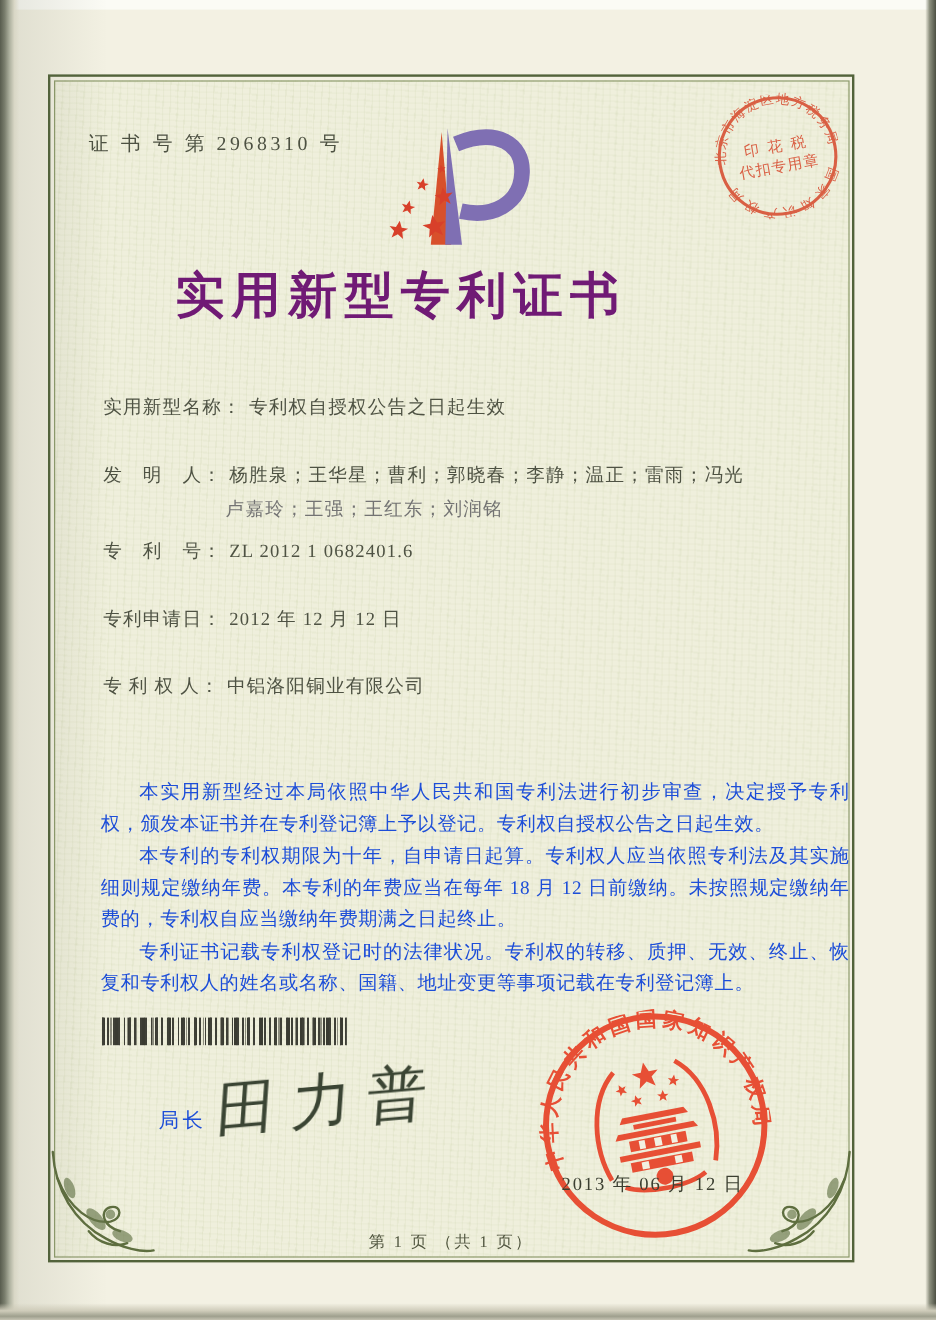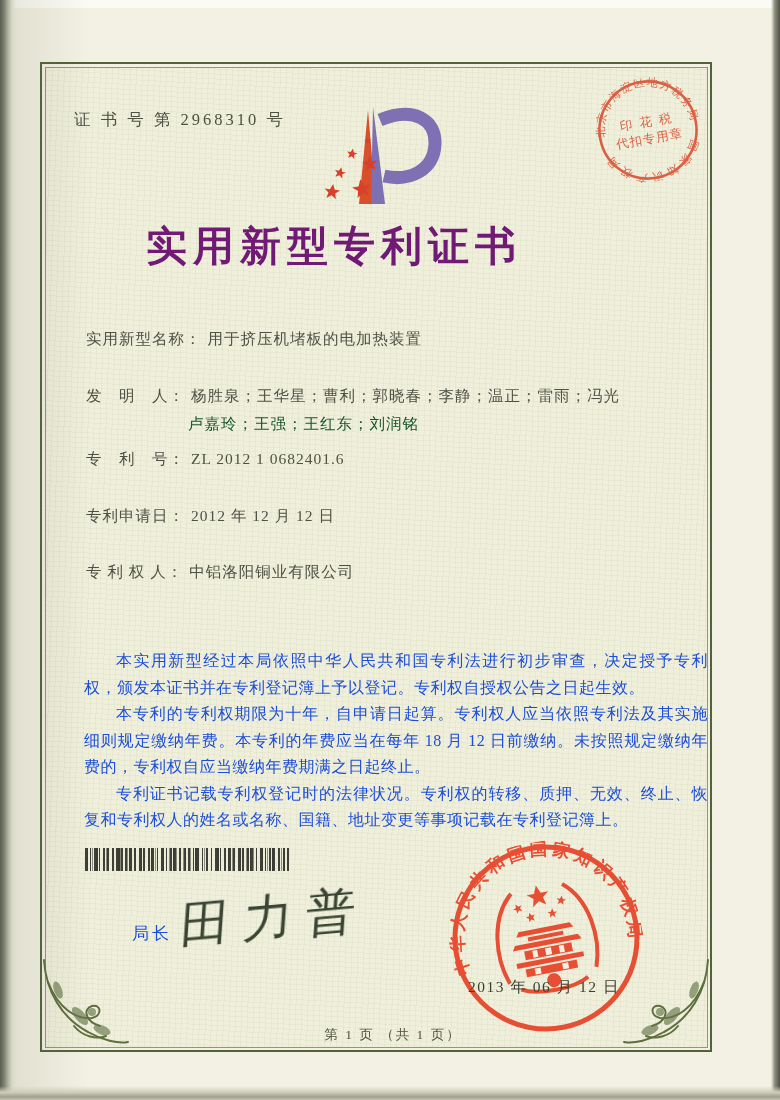--- a/index.html
+++ b/index.html
@@ -22,35 +22,35 @@
     background:
       repeating-linear-gradient(92deg,rgba(150,168,100,.085) 0 1px,rgba(0,0,0,0) 1px 6px),
       repeating-linear-gradient(3deg,rgba(150,168,100,.075) 0 1px,rgba(0,0,0,0) 1px 5px),
       rgba(226,232,198,.22);}
   
   .cert-no{left:74px;top:109px;font-size:16.5px;letter-spacing:3px;color:#4d5142;}
   .title{left:40px;top:219px;width:588px;text-align:center;font-size:41px;font-weight:700;
          letter-spacing:6px;color:#701a75;}
   .field{left:86px;font-size:15.5px;letter-spacing:1px;color:#4e5243;white-space:nowrap;}
   .field .val{margin-left:6px;}
-  .inv2{left:188px;top:414px;font-size:15.5px;letter-spacing:1px;color:#14532d;}
+  .inv2{left:188px;top:414px;font-size:15.5px;letter-spacing:1px;color:#737373;}
   .paras{left:84px;top:648px;width:624px;font-size:16px;line-height:26.5px;
          text-align:justify;color:#1d4ed8;letter-spacing:.5px;}
   .paras p{margin:0;text-indent:2em;}
   .barcode{left:85px;top:848px;width:204px;height:23px;
     background:
       repeating-linear-gradient(90deg,#3f4037 0 1.5px,rgba(0,0,0,0) 1.5px 4.5px),
       repeating-linear-gradient(90deg,#3a3b32 0 2.5px,rgba(0,0,0,0) 2.5px 11px),
       repeating-linear-gradient(90deg,rgba(60,60,50,.55) 0 1px,rgba(0,0,0,0) 1px 7px);}
   .director{left:132px;top:922px;font-size:17px;letter-spacing:3px;color:#1d4ed8;}
   .signature{left:180px;top:884px;font-size:50px;letter-spacing:13px;color:#3b4534;
     transform:rotate(-5deg) skewX(-9deg);filter:blur(.3px);white-space:nowrap;}
   .seal-date{left:468px;top:977px;font-size:15.5px;letter-spacing:1.5px;color:#3b3f31;z-index:6;}
   .footer{left:40px;top:1026px;width:672px;text-align:center;font-size:13.5px;
-          letter-spacing:2px;color:#50553f;margin-left:17px;}
+          letter-spacing:2px;color:#50553f;}
   .tax-stamp{left:596px;top:78px;width:104px;height:104px;transform:rotate(-10deg);opacity:.92;}
   .authority-seal{left:450px;top:842px;width:192px;height:192px;transform:rotate(-11deg);
                   opacity:.94;z-index:5;}
   .logo{left:314px;top:104px;width:134px;height:106px;}
   .flourish-r{left:620px;top:956px;width:92px;height:94px;}
   .flourish-l{left:40px;top:956px;width:92px;height:94px;transform:scaleX(-1);}
 </style>
 </head>
 <body>
 
@@ -123,21 +123,21 @@
     <text font-size="11" fill="#d85438" letter-spacing="4">
       <textPath href="#taxBottom" startOffset="50%" text-anchor="middle">国家知识产权局</textPath>
     </text>
     <text x="52" y="48" text-anchor="middle" font-size="12.5" fill="#d85438" letter-spacing="2">印 花 税</text>
     <text x="52" y="65" text-anchor="middle" font-size="12.5" fill="#d85438" letter-spacing="1">代扣专用章</text>
   </svg>
 
   <div class="abs title">实用新型专利证书</div>
 
   <div class="abs field" style="top:329px">
-    <span>实用新型名称：</span><span class="val">用于挤压机堵板的电加热装置</span>
+    <span>实用新型名称：</span><span class="val">专利权自授权公告之日起生效</span>
   </div>
   <div class="abs field" style="top:386px">
     <span>发　明　人：</span><span class="val">杨胜泉；王华星；曹利；郭晓春；李静；温正；雷雨；冯光</span>
   </div>
   <div class="abs inv2">卢嘉玲；王强；王红东；刘润铭</div>
   <div class="abs field" style="top:449px">
     <span>专　利　号：</span><span class="val">ZL 2012 1 0682401.6</span>
   </div>
   <div class="abs field" style="top:506px">
     <span>专利申请日：</span><span class="val">2012 年 12 月 12 日</span>

